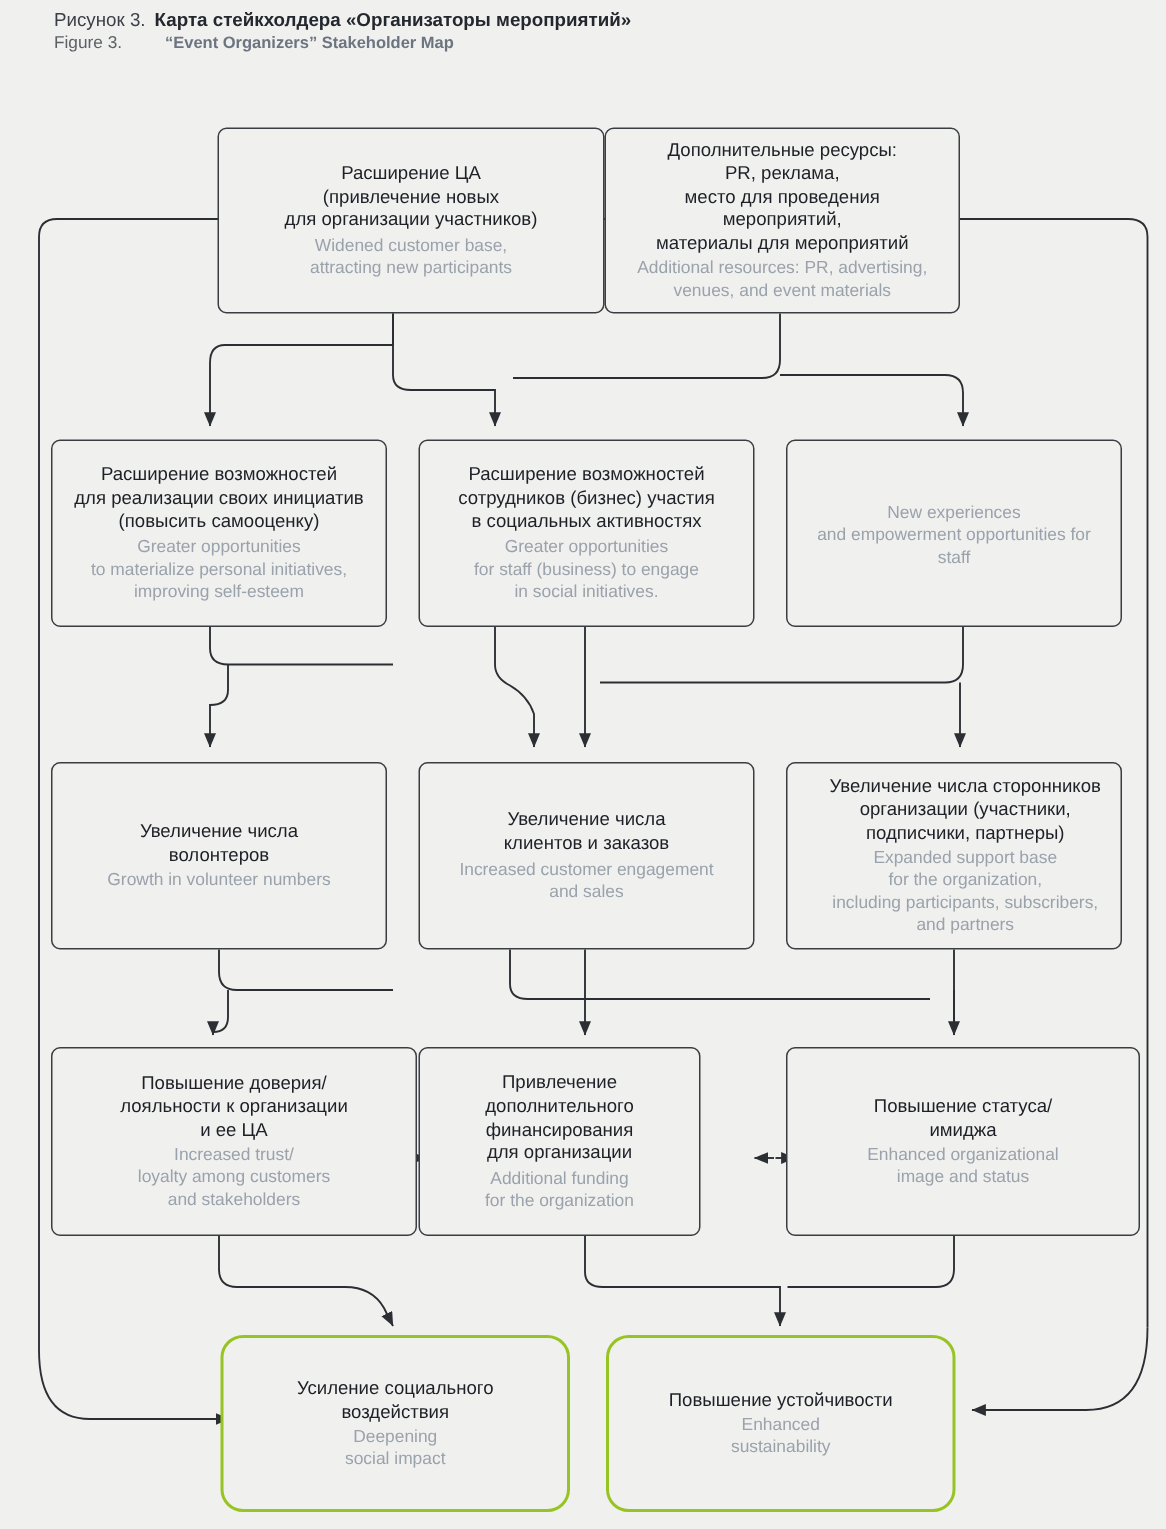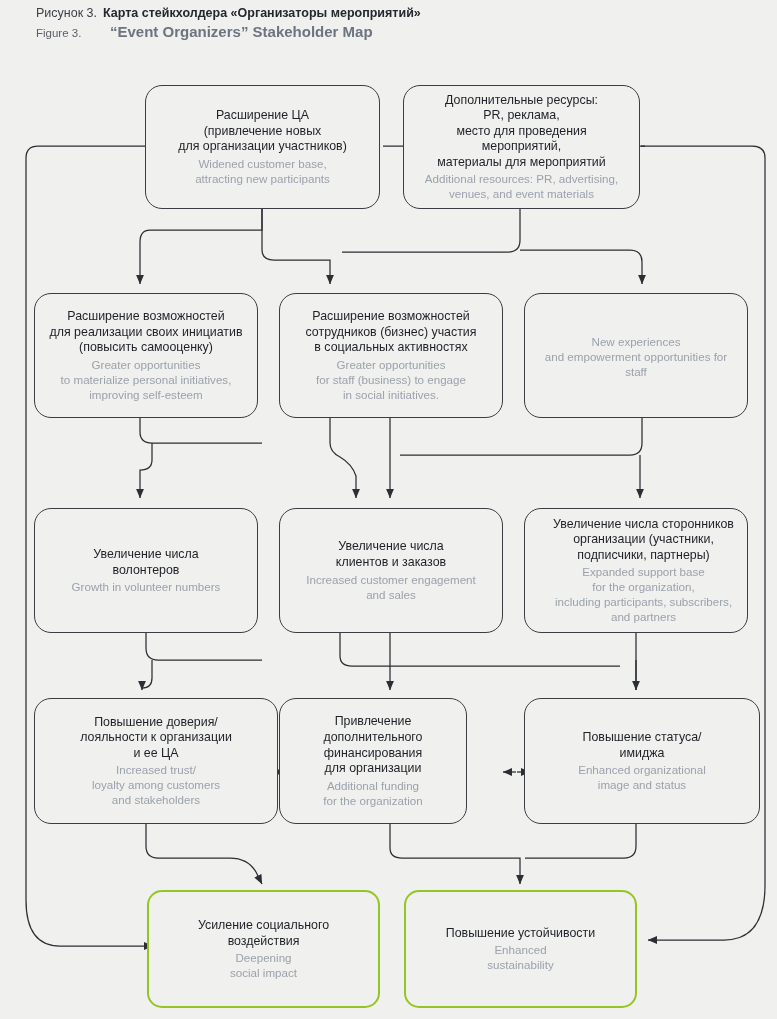--- a/index.html
+++ b/index.html
@@ -39,42 +39,42 @@
     font-weight: bold;
   }
   .cap-row-en { margin-top: 3px; }
   .cap-en-label {
     font-size: 11.5px;
     color: #5c6168;
     width: 64px;
     display: inline-block;
   }
   .cap-en-title {
-    font-size: 15px;
+    font-size: 11px;
     color: #6c7480;
     font-weight: bold;
     margin-left: 10px;
   }
 
   
   #wires {
     position: absolute;
     left: 0;
     top: 0;
     width: 777px;
     height: 1019px;
     pointer-events: none;
   }
 
   
   .node {
     position: absolute;
     box-sizing: border-box;
     border: 1.4px solid #3a3d42;
-    border-radius: 17px;
+    border-radius: 6px;
     background: #f0f0ef;
     display: flex;
     flex-direction: column;
     align-items: center;
     justify-content: center;
     text-align: center;
     padding: 6px 9px;
   }
   .node.green {
     border: 2.6px solid #97c423;
@@ -150,21 +150,21 @@
     <path d="M271,772 L284,772" marker-end="url(#ah)"></path>
     <path d="M516,772 L503,772" marker-end="url(#ah)"></path>
     <path d="M517,772 L530,772" marker-end="url(#ah)"></path>
 
     <path d="M146,824 L146,846 Q146,858 158,858 L230,858 Q248,858 256,872 L262,884" marker-end="url(#ah)"></path>
     <path d="M390,824 L390,848 Q390,858 402,858 L510,858 L520,858 L520,884" marker-end="url(#ah)"></path>
     <path d="M636,824 L636,846 Q636,858 624,858 L525,858"></path>
   </g>
 </svg>
 
-<div class="node" style="left:145px; top:85px; width:235px; height:124px;">
+<div class="node" style="left:145px; top:85px; width:258px; height:124px;">
   <div class="ru">Расширение ЦА
 (привлечение новых
 для организации участников)</div>
   <div class="en">Widened customer base,
 attracting new participants</div>
 </div>
 
 <div class="node" style="left:403px; top:85px; width:237px; height:124px;">
   <div class="ru">Дополнительные ресурсы:
 PR, реклама,

